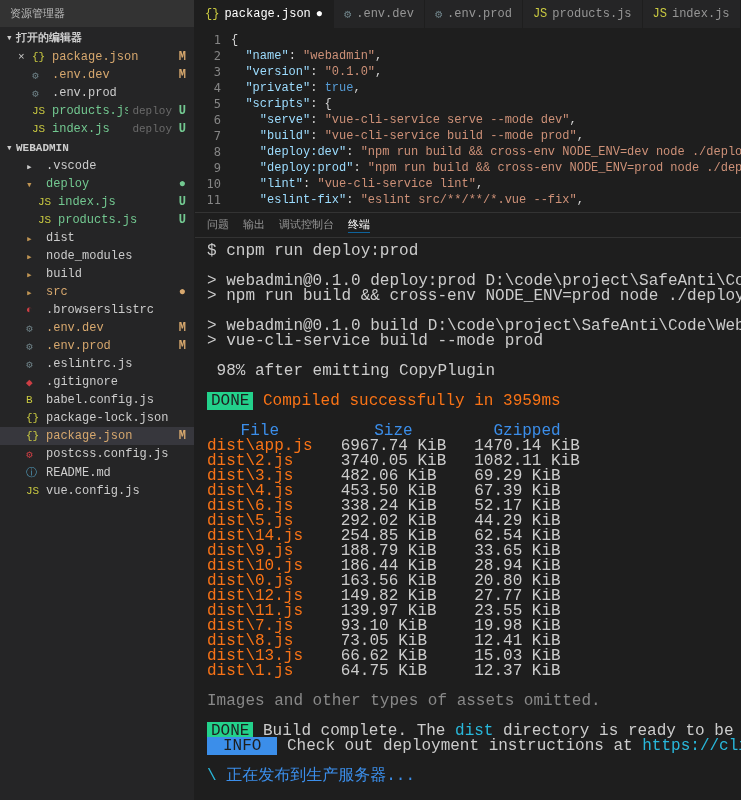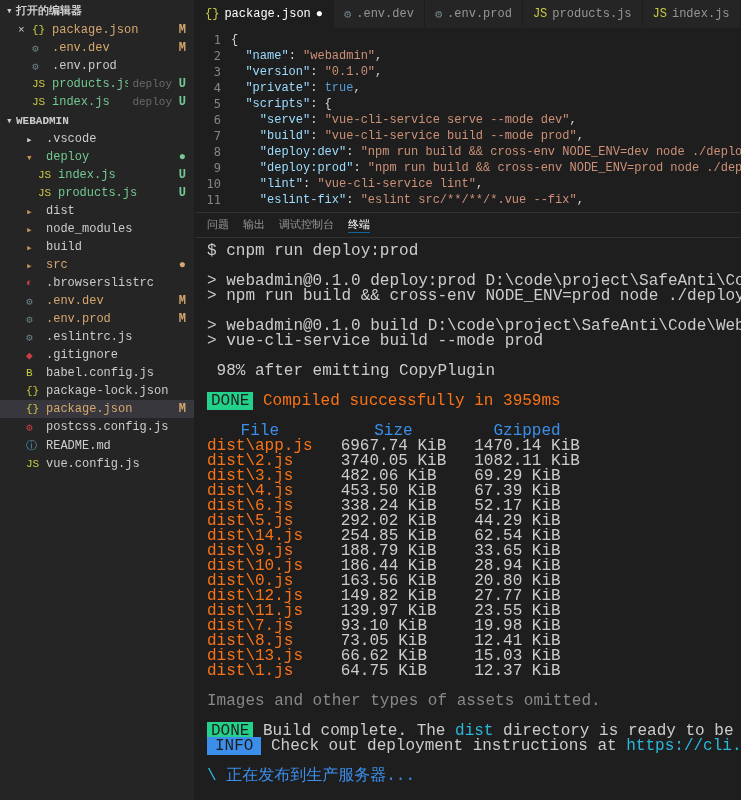--- a/index.html
+++ b/index.html
@@ -119,30 +119,31 @@
   line-height: 15px;
   white-space: pre;
   overflow: auto;
   color: #cccccc;
 }
 .t-green { color: #f97316; }
 .t-cyan { color: #29b8db; }
 .t-blue { color: #3b8eea; }
 .t-grey { color: #888888; }
 .t-done { background: #23d18b; color: #1e1e1e; padding: 0 4px; }
-.t-info { background: #3b8eea; color: #1e1e1e; padding: 0 8px; }
+.t-info { background: #3b8eea; color: #1e1e1e; padding: 0 16px; }
 .build-table { display: table; border-spacing: 0; }
 .build-row { display: table-row; }
 .build-cell { display: table-cell; padding-right: 28px; }
 .build-cell.h { color: #3b8eea; text-align: center; }
 </style>
 </head>
 <body>
 
 <div class="sidebar">
+  <div class="sidebar-title">资源管理器</div>
   <div class="section-header">
     <span class="chev">▾</span>
     <span>打开的编辑器</span>
   </div>
   <div id="open-editors">
       <div class="file-item modified">
         <span class="close">×</span>
         <span class="icon icon-json">{}</span>
         <span class="name">package.json</span>
         <span class="suffix"></span>

